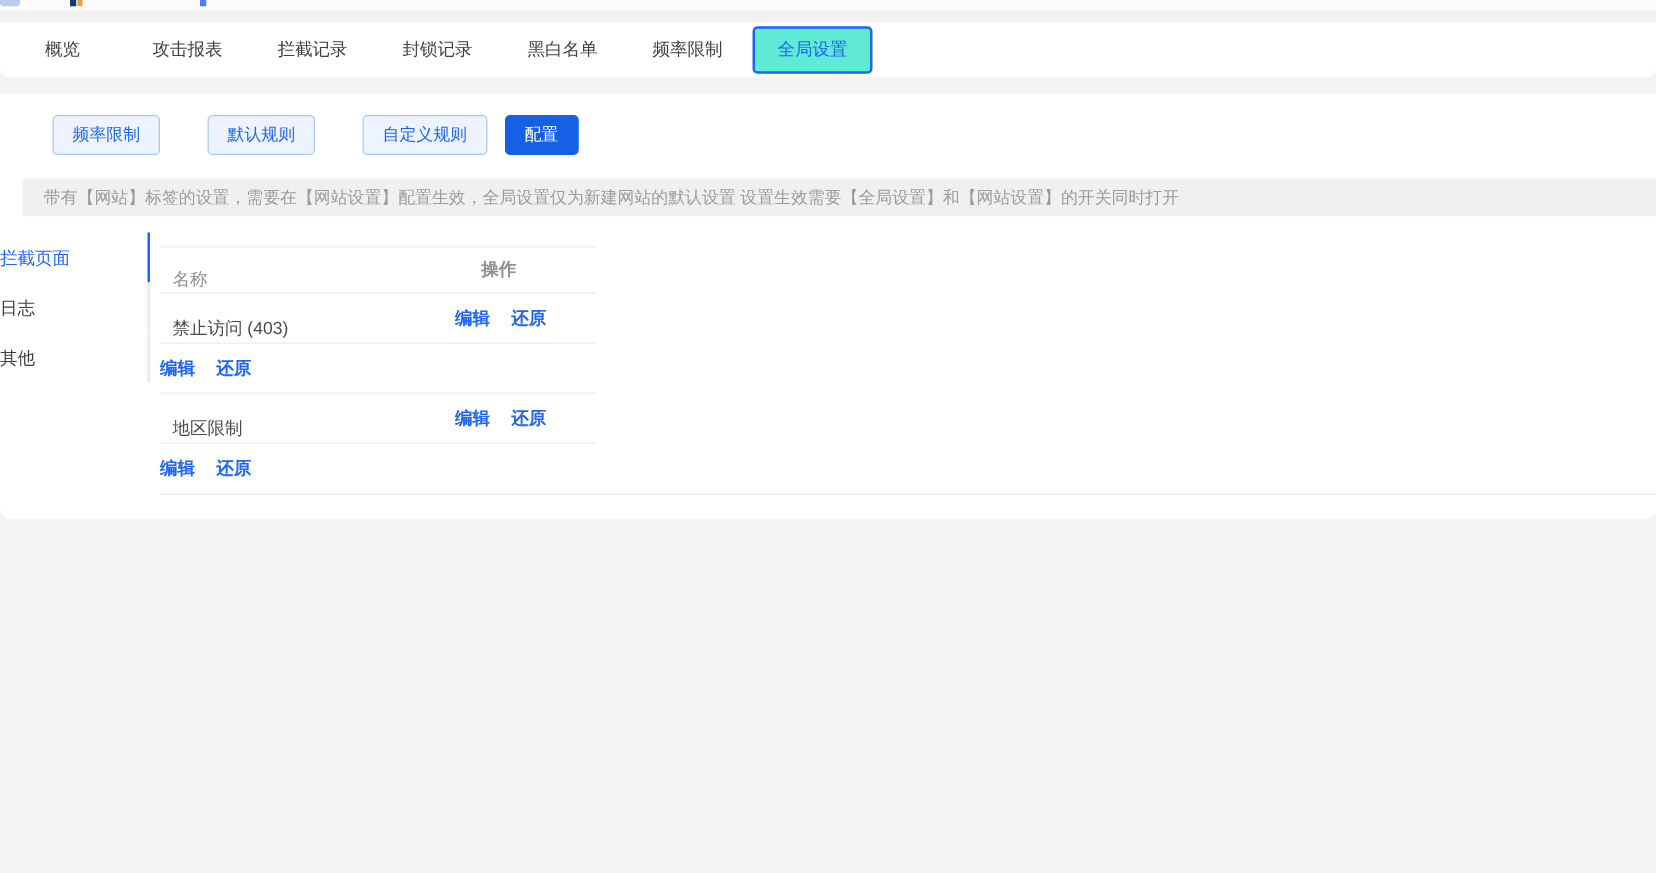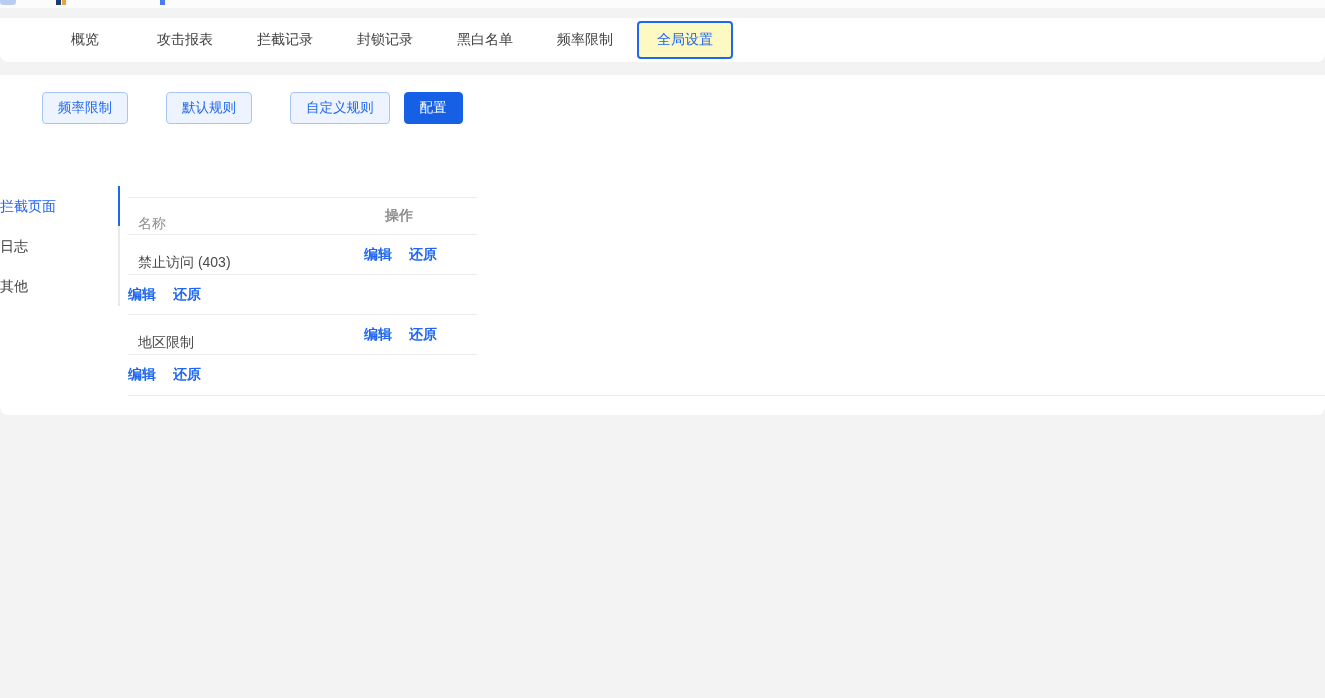--- a/index.html
+++ b/index.html
@@ -29,30 +29,30 @@
   .frag-1{left:0;width:16px;background:#b9cdf2;border-radius:0 0 3px 3px;}
   .frag-2{left:56px;width:5px;background:#1e3a6e;}
   .frag-3{left:62px;width:4px;background:#e8a23f;}
   .frag-4{left:160px;width:5px;background:#4a7df0;}
 
   
   .tabbar{
     position:absolute;top:18px;left:0;right:0;height:44px;
     background:var(--card-bg);
     border-radius:0 0 8px 8px;
-    display:flex;align-items:center;padding-left:35px;
+    display:flex;align-items:center;
   }
   .tab{
     width:100px;text-align:center;font-size:14px;color:var(--text);
     cursor:pointer;white-space:nowrap;
   }
   .tab.active{
     width:96px;margin:0 2px;color:var(--accent);
     border:2px solid var(--accent);border-radius:4px;
-    padding:8px 0;font-size:14px;background:#fef9c3;
+    padding:8px 0;font-size:14px;background:#5eead4;
   }
 
   
   .card{
     position:absolute;top:75px;left:0;right:0;height:340px;
     background:var(--card-bg);border-radius:0 0 8px 8px;
   }
 
   
   .toolbar{position:absolute;top:17px;left:18px;display:flex;gap:14px;}
@@ -129,20 +129,23 @@
 
 <div class="card">
 
   <div class="toolbar">
     <div class="btn outline">频率限制</div>
     <div class="btn outline">默认规则</div>
     <div class="btn outline">自定义规则</div>
     <div class="btn solid">配置</div>
   </div>
 
+  <div class="notice">
+    <span>带有【网站】标签的设置，需要在【网站设置】配置生效，全局设置仅为新建网站的默认设置 设置生效需要【全局设置】和【网站设置】的开关同时打开</span>
+  </div>
 
   <div class="subnav">
     <div class="subnav-item active">拦截页面</div>
     <div class="subnav-item">日志</div>
     <div class="subnav-item">其他</div>
   </div>
 
   <div class="tbl">
     <div class="tr head">
       <div class="td-name">名称</div>

